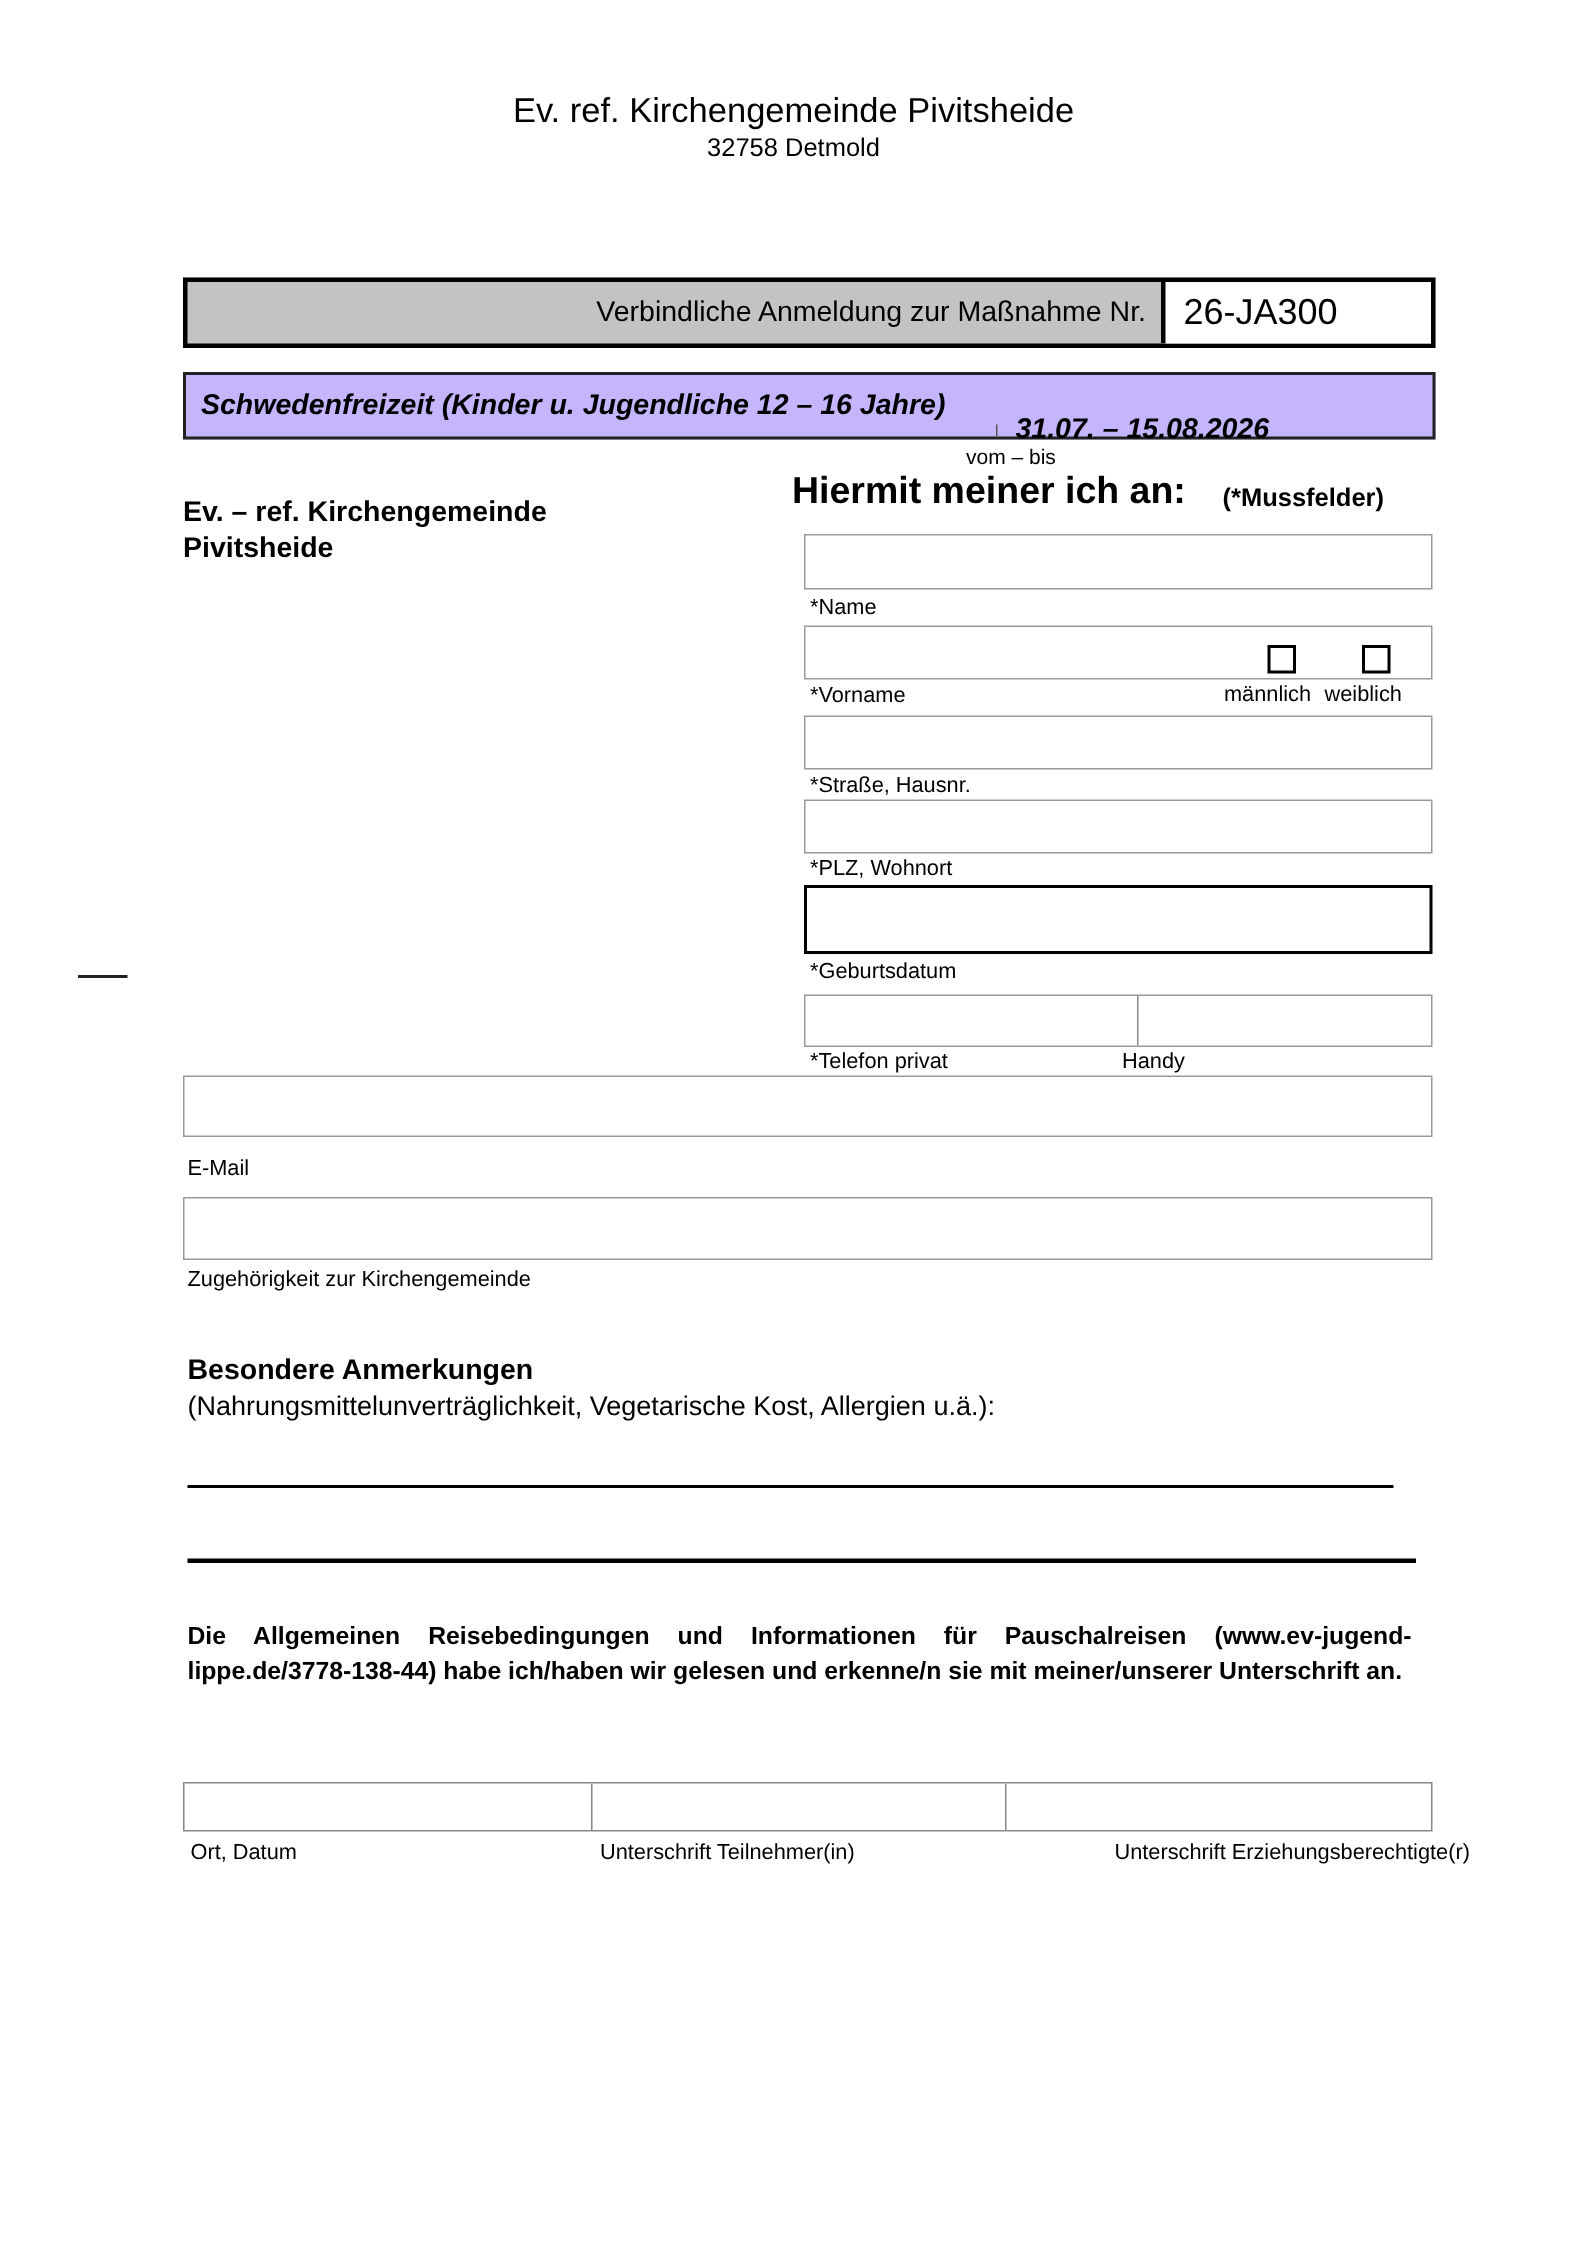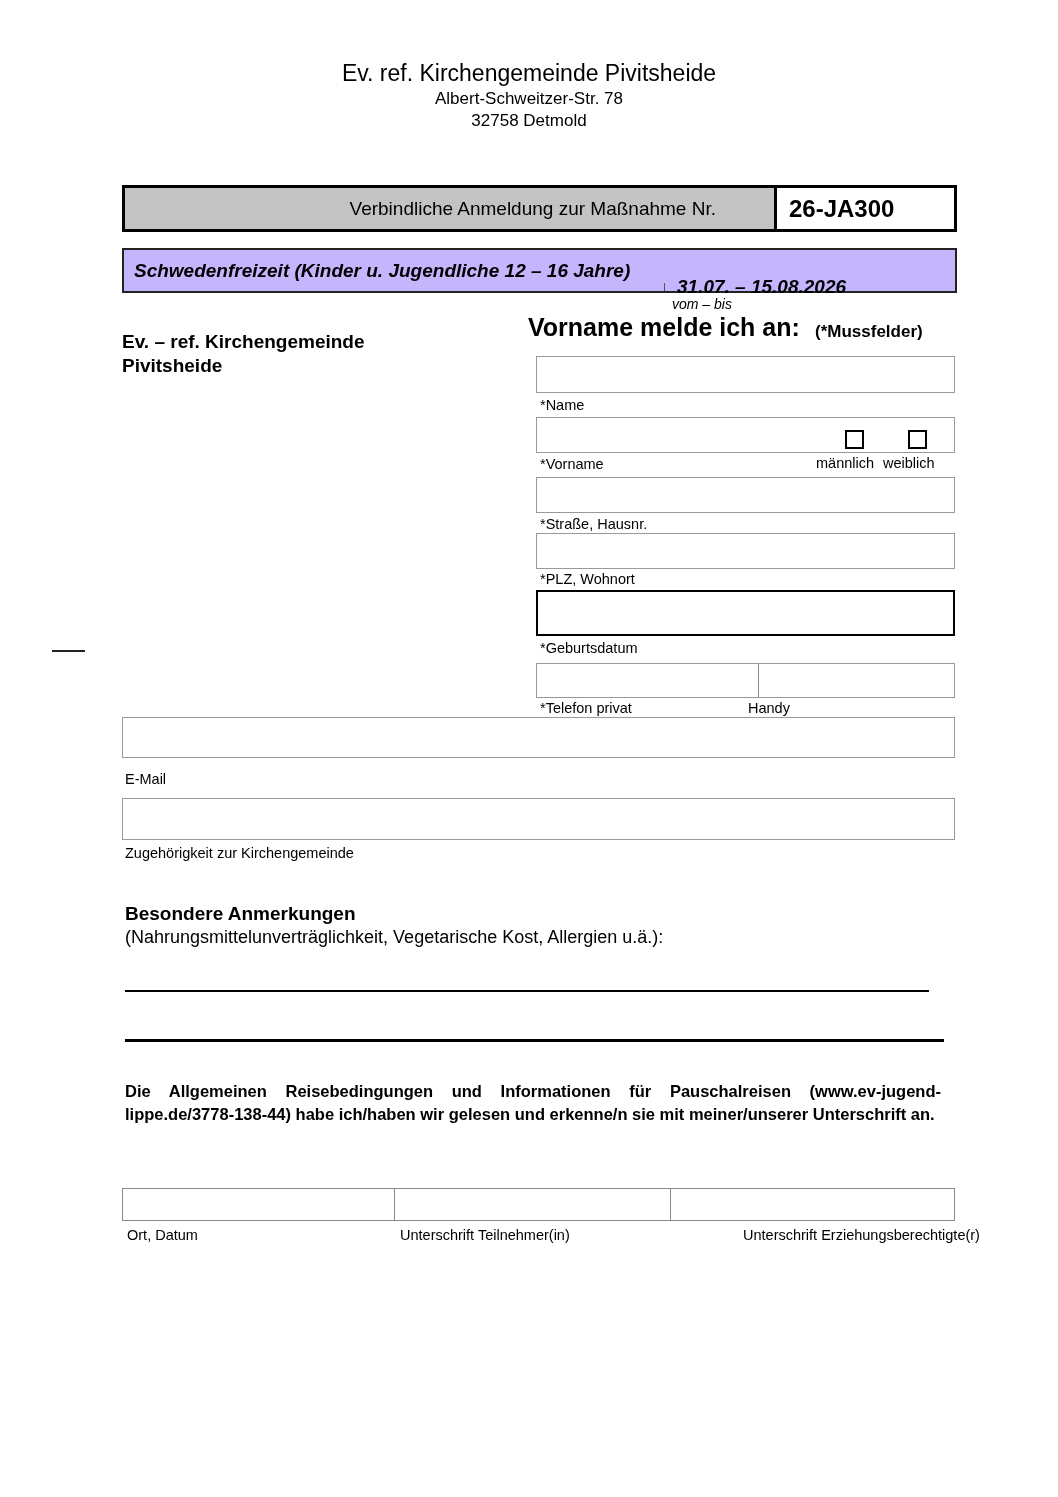--- a/index.html
+++ b/index.html
@@ -16,29 +16,29 @@
   .org-addr{font-size:17px;line-height:22px;}
 
   
   .foldmark{left:52px;top:650px;width:33px;height:2px;background:#222;}
 
   
   .headbar{left:122px;top:185px;width:835px;height:47px;border:3px solid #000;display:flex;background:#c3c3c3;}
   .headbar-label{flex:1;display:flex;align-items:center;justify-content:flex-end;
     padding-right:10px;font-size:19px;}
   .headbar-num{width:165px;border-left:3px solid #000;background:#fff;display:flex;
-    align-items:center;padding-left:12px;font-size:24px;font-weight:bold;margin-left:48px;}
+    align-items:center;padding-left:12px;font-size:24px;font-weight:normal;}
 
   
   .eventrow{left:122px;top:248px;width:835px;height:45px;border:2px solid #222;display:flex;background:#c4b5fd;}
   .event-title{flex:1;display:flex;align-items:center;padding-left:10px;
     font-size:19px;font-weight:bold;font-style:italic;}
   .event-dates{width:278px;border-left:1px solid #555;display:flex;align-items:center;
     padding-left:12px;font-size:19px;font-weight:bold;font-style:italic;margin-top:33px;}
-  .vombis{left:672px;top:296px;font-size:14px;font-style:italic;}
+  .vombis{left:644px;top:296px;font-size:14px;}
 
   
   .headline{left:528px;top:313px;font-size:25px;font-weight:bold;}
   .mussfelder{left:815px;top:322px;font-size:17px;font-weight:bold;}
   .leftorg{left:122px;top:330px;font-size:19px;font-weight:bold;line-height:24px;}
 
   
   .field{border:1px solid #999;background:#fff;font-family:"Liberation Sans",sans-serif;
     font-size:16px;padding:2px 6px;box-sizing:border-box;outline:none;color:#000;}
   .flabel{font-size:14.5px;}
@@ -86,38 +86,37 @@
   .sig2{width:276px;border-right:1px solid #888;}
   .sig3{flex:1;}
   .siglabels .sl{position:absolute;font-size:14.5px;top:1227px;}
   .sl1{left:127px;} .sl2{left:400px;} .sl3{left:709px;margin-left:34px;}
 </style>
 </head>
 <body>
 
 <div class="abs letterhead">
   <div class="org-title">Ev. ref. Kirchengemeinde Pivitsheide</div>
-  <div class="org-addr">Albert-Schweitzer-Str. 78</div>
   <div class="org-addr">32758 Detmold</div>
 </div>
 
 <div class="abs foldmark"></div>
 
 <div class="abs headbar" style="background: rgb(195, 195, 195);">
   <div class="headbar-label">Verbindliche Anmeldung zur Maßnahme Nr.</div>
   <div class="headbar-num">26-JA300</div>
 </div>
 
 <div class="abs eventrow">
   <div class="event-title">Schwedenfreizeit (Kinder u. Jugendliche 12 – 16 Jahre)</div>
   <div class="event-dates">31.07. – 15.08.2026</div>
 </div>
 <div class="abs vombis">vom – bis</div>
 
-<div class="abs headline">Vorname melde ich an:</div>
+<div class="abs headline">Hiermit meiner ich an:</div>
 <div class="abs mussfelder">(*Mussfelder)</div>
 <div class="abs leftorg">
   <div>Ev. – ref. Kirchengemeinde</div>
   <div>Pivitsheide</div>
 </div>
 
 <input class="abs field box-name" style="">
 <div class="abs flabel lbl-name">*Name</div>
 
 <input class="abs field box-vorname" style="">

